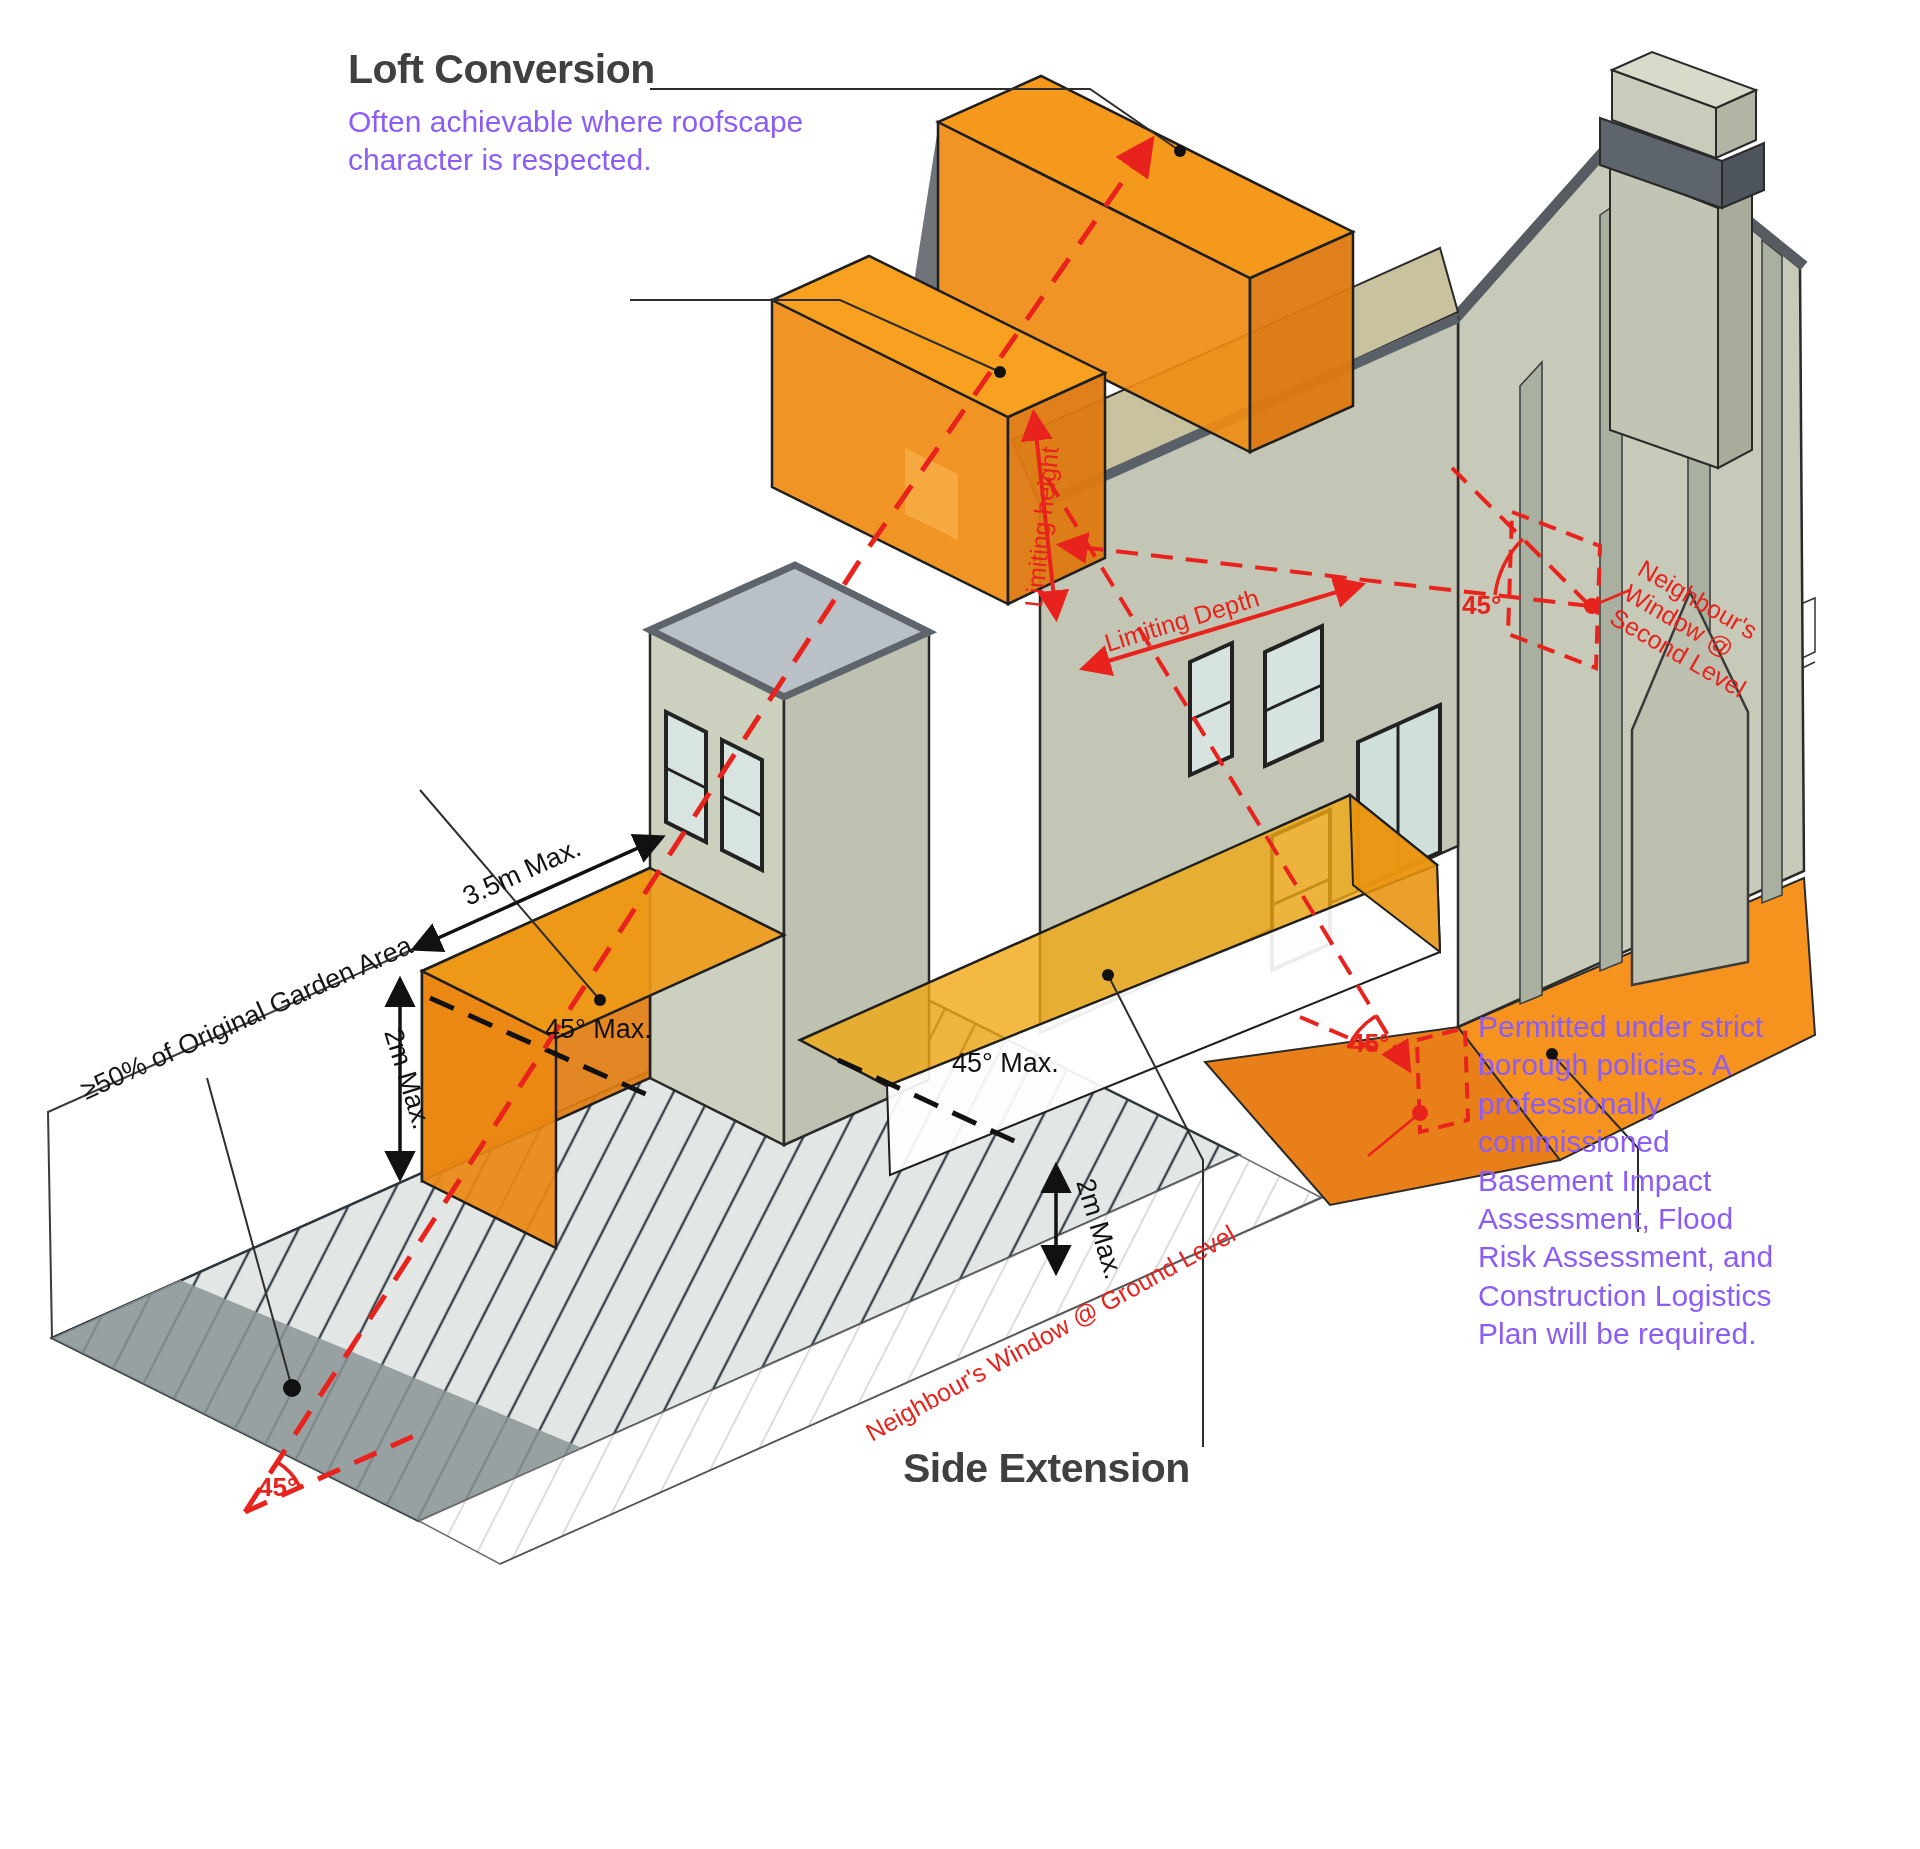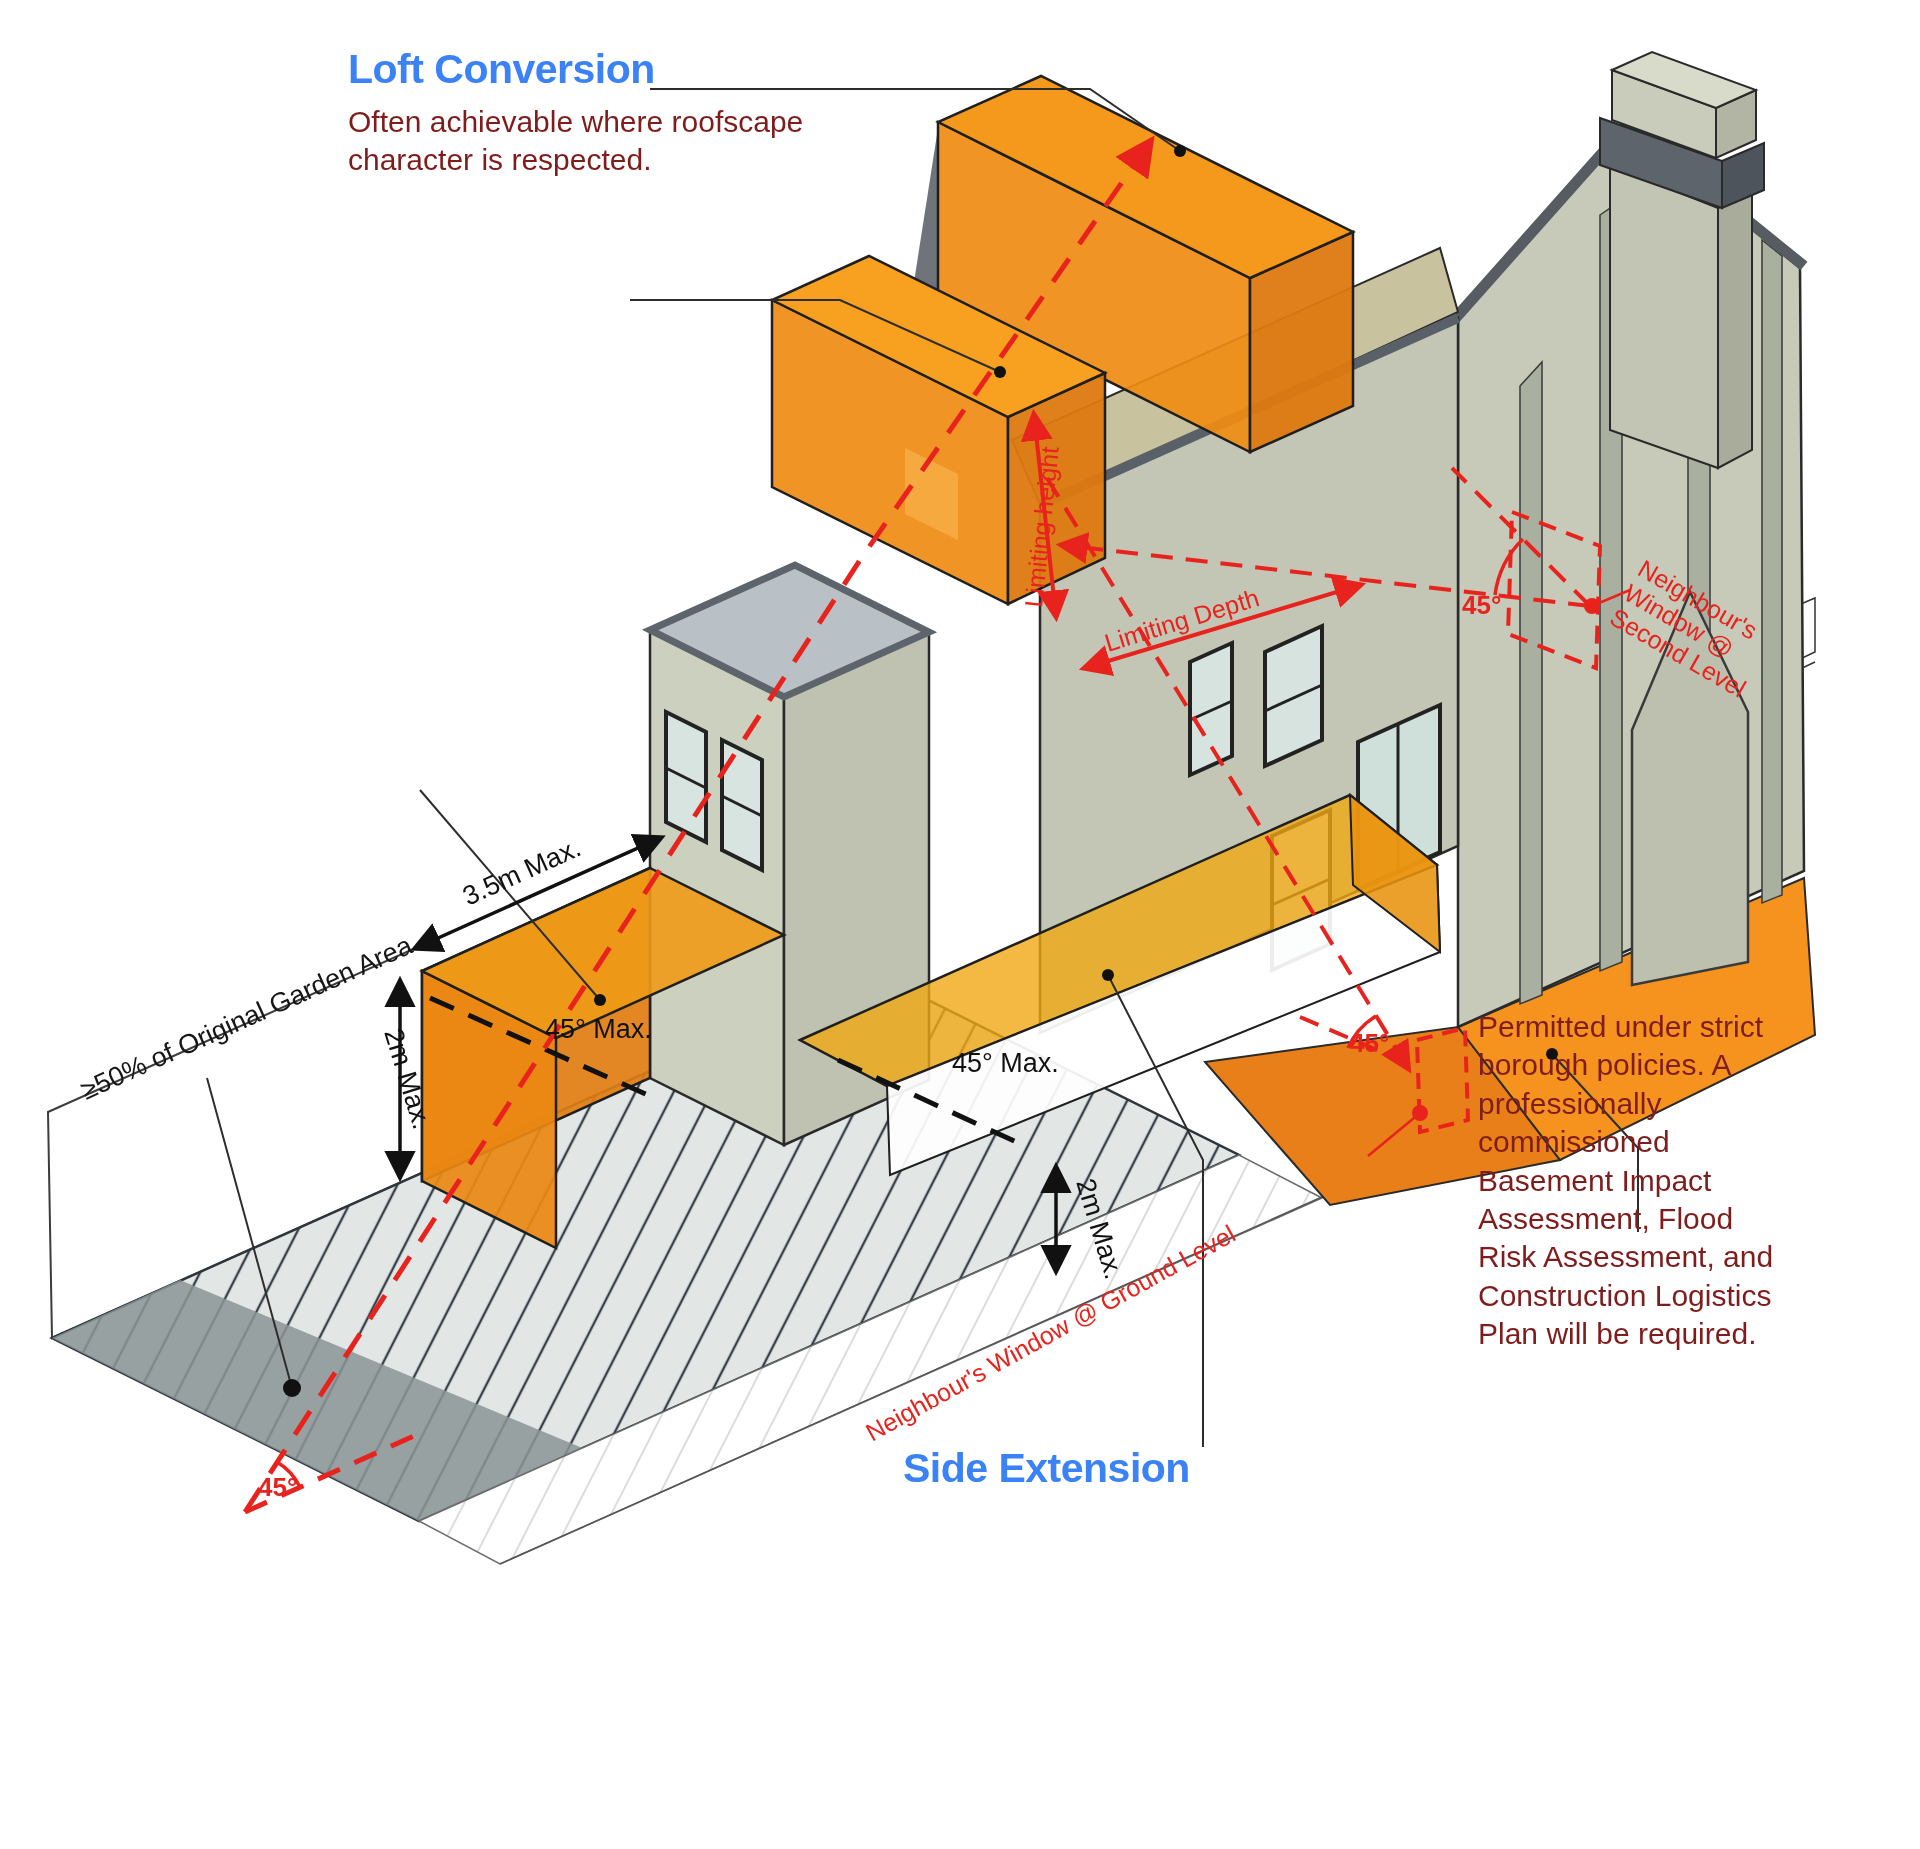--- a/index.html
+++ b/index.html
@@ -1,21 +1,21 @@
 <!DOCTYPE html>
 <html><head>
 <meta charset="utf-8">
 <style>
   html,body{margin:0;padding:0;background:#ffffff;}
   #stage{position:relative;width:1920px;height:1849px;background:#ffffff;overflow:hidden;
          font-family:"Liberation Sans",sans-serif;}
   #scene{position:absolute;left:0;top:0;}
   .callout{position:absolute;color:#1b1b1b;}
-  .callout h2{margin:0 0 10px 0;font-size:41px;font-weight:800;letter-spacing:-.5px;color:#3b82f6;}
-  .callout p{margin:0;font-size:30px;line-height:1.28;font-weight:400;color:#7f1d1d;}
+  .callout h2{margin:0 0 10px 0;font-size:41px;font-weight:800;letter-spacing:-.5px;color:#404040;}
+  .callout p{margin:0;font-size:30px;line-height:1.28;font-weight:400;color:#8b5cf6;}
   .svgtxt{font-family:"Liberation Sans",sans-serif;}
 </style>
 </head>
 <body>
 
 <div id="stage">
 
 <svg id="scene" width="1920" height="1849" viewBox="0 0 1920 1849">
   <defs>
     <pattern id="hatchDark" width="34" height="34" patternUnits="userSpaceOnUse" patternTransform="rotate(27)">

